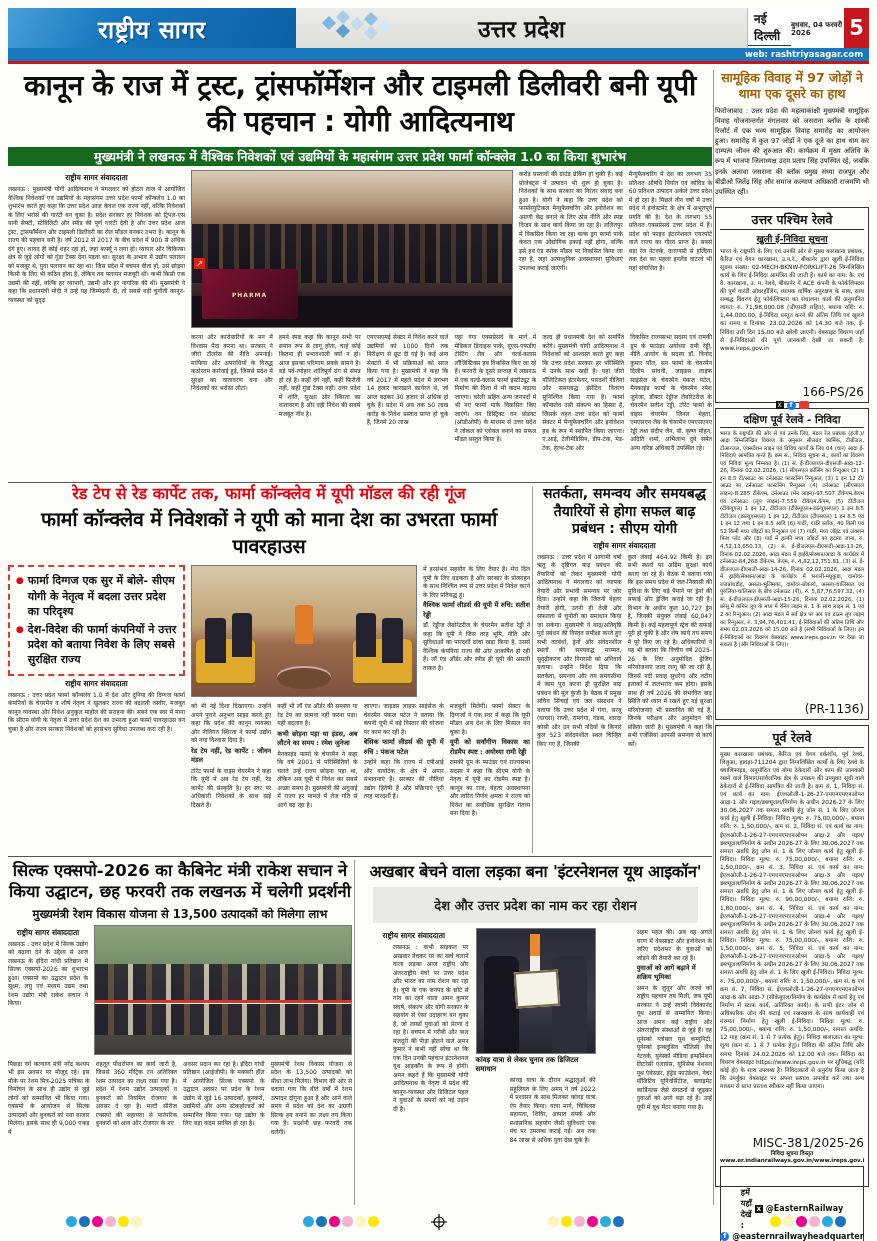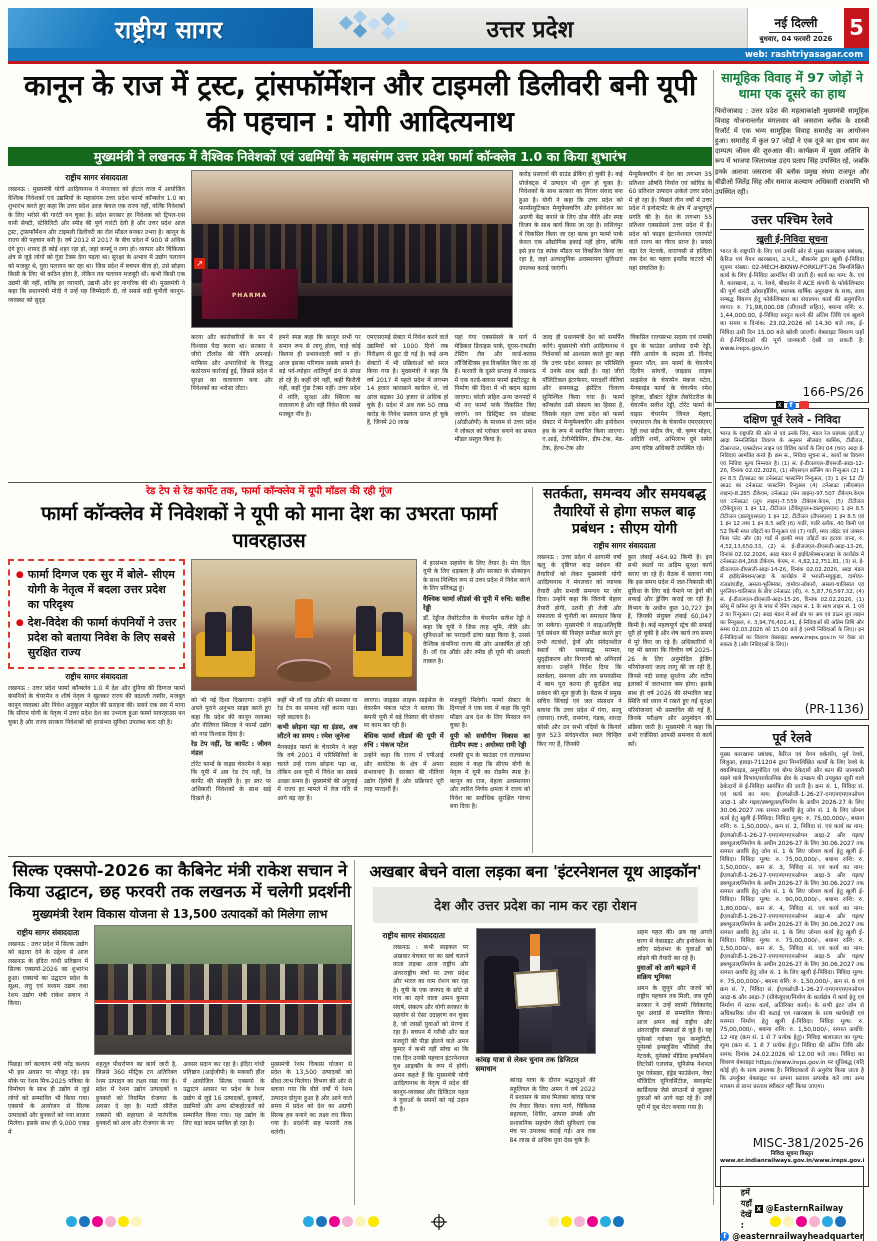--- a/index.html
+++ b/index.html
@@ -3,29 +3,29 @@
 <meta charset="utf-8">
 <style>
   html,body{margin:0;padding:0;background:#d8d8d8;}
   .page{position:relative;width:877px;height:1241px;margin:0 auto;background:#fdfdfa;
         font-family:"DejaVu Sans","Liberation Sans",sans-serif;color:#111;overflow:hidden;}
   .abs{position:absolute;}
 
   
   .mast{left:8px;top:8px;width:861px;height:40px;display:flex;}
   .mast-blue{width:288px;background:linear-gradient(115deg,#4aa0d8 0%,#1878be 35%,#0d5fa4 100%);
-             display:flex;align-items:center;justify-content:center;position:relative;padding-left:17px;}
+             display:flex;align-items:center;justify-content:center;position:relative;}
   .mast-blue:after{content:"";position:absolute;right:-14px;top:0;border-top:40px solid transparent;
              border-left:14px solid #0d5fa4;}
   .paper-name{color:#fff;font-size:24px;font-weight:800;letter-spacing:.5px;text-shadow:1px 1px 1px #053b66;}
   .mast-mid{flex:1;background:linear-gradient(180deg,#ececea,#dededb);display:flex;align-items:center;position:relative;}
   .diamonds{position:absolute;left:28px;top:4px;width:80px;height:32px;}
   .dm{position:absolute;width:10px;height:10px;transform:rotate(45deg);}
   .edition{width:100%;text-align:center;font-size:23px;font-weight:800;color:#141414;}
-  .mast-date{width:96px;background:#fff;border-left:1px solid #bbb;display:flex;flex-direction:column;
+  .mast-date{width:96px;background:#fff;border-left:1px solid #bbb;display:flex;
              align-items:center;justify-content:center;}
   .city{font-size:12px;font-weight:800;border-bottom:1px solid #333;padding:0 6px 1px;}
   .dateline{font-size:7px;font-weight:700;color:#222;margin-top:1px;}
   .mast-page{width:25px;background:#c4161c;color:#fff;display:flex;align-items:center;justify-content:center;
              font-size:21px;font-weight:800;}
   .webstrip{left:8px;top:48px;width:861px;height:13px;background:#1878be;color:#fff;
             font-size:8.5px;font-weight:700;text-align:right;padding-right:6px;box-sizing:border-box;line-height:13px;}
   .redrule{left:8px;top:61px;width:861px;height:3px;background:#c4161c;}
 
   
@@ -68,21 +68,21 @@
   .p3-crowd{top:30%;height:55%;background:repeating-linear-gradient(90deg,#1d1b26 0 13px,#5d4a3a 13px 19px,#26222c 19px 33px,#cfc4b2 33px 38px);opacity:.85;}
   .p3-ribbon{top:58%;height:3px;background:#d32;box-shadow:0 1px 0 #fff;}
   .photo4{width:120px;height:126px;background:linear-gradient(180deg,#2b2c38 0%,#3a3b47 60%,#23242e 100%);margin:0 auto;}
   .p4-flag{position:absolute;left:45%;top:4%;width:9%;height:55%;background:linear-gradient(180deg,#e78a2e 33%,#f2efe8 33% 66%,#2f7a3a 66%);}
   .p4-fig1,.p4-fig2{position:absolute;bottom:0;width:30%;height:78%;background:#17161f;border-radius:8px 8px 0 0;}
   .p4-fig1{left:6%;}.p4-fig2{right:6%;background:#2e2d3a;}
   .p4-cert{position:absolute;left:33%;top:34%;width:34%;height:26%;background:#f5f2e8;border:2px solid #7a6a4a;transform:rotate(-4deg);}
 
   
   .mid-left{left:8px;top:485px;width:522px;}
-  .kicker-red{font-size:10px;font-weight:800;color:#e30613;text-align:center;line-height:1.15;}
+  .kicker-red{font-size:16px;font-weight:800;color:#e30613;text-align:center;line-height:1.15;}
   .mid-headline{font-size:19.5px;font-weight:800;text-align:center;letter-spacing:-.2px;margin-top:2px;color:#0c0c0c;}
   .mid-content{display:flex;gap:6px;margin-top:6px;}
   .mid-colA{width:177px;flex:none;}
   .bullet-box{border:2px dashed #e03a2f;padding:4px 6px;font-size:11px;font-weight:700;line-height:1.4;}
   .bullet-item{display:flex;gap:4px;margin:2px 0;}
   .bdot{color:#e30613;font-size:9px;line-height:15px;}
   .mid-colA .t{height:148px;margin-top:2px;}
   .mid-rightpart{flex:1;display:flex;flex-direction:column;gap:5px;}
   .mid-row1{display:flex;gap:6px;}
   .mid-row1 .t{flex:1;height:132px;}
@@ -108,21 +108,21 @@
   .bot-mid{left:359px;top:860px;width:353px;}
   .bm-headline{font-size:16px;font-weight:800;text-align:center;letter-spacing:-.2px;color:#0c0c0c;}
   .bm-deck{background:#e9e9e5;font-size:13px;font-weight:700;text-align:center;margin:5px 14px 0;padding:9px 0;color:#222;}
   .bm-cols{display:flex;gap:7px;margin-top:5px;height:278px;}
   .bm-col{flex:1;}
   .bm-col .t{height:100%;margin-left:34px;}
   .bm-caption{font-size:7px;font-weight:800;line-height:1.3;margin:2px 0;}
 
   
   .sidebar{left:715px;top:70px;width:154px;}
-  .side-headline{font-size:12.5px;font-weight:800;line-height:1.3;text-align:center;color:#15803d;}
+  .side-headline{font-size:12.5px;font-weight:800;line-height:1.3;text-align:center;color:#a16207;}
   .side-body{font-size:6.8px;line-height:1.5;text-align:justify;margin-top:3px;height:96px;overflow:hidden;}
   .notice{border:1px solid #333;margin-top:5px;padding:3px 4px;box-sizing:border-box;background:#fefefc;}
   .n-title{font-size:12.5px;font-weight:800;text-align:center;border-bottom:1px solid #333;padding-bottom:1px;}
   .n-sub{font-size:9px;font-weight:800;text-align:center;text-decoration:underline;margin:2px 0;}
   .n-body{font-size:5.8px;line-height:1.4;text-align:justify;overflow:hidden;}
   .n-ref{font-size:12px;font-weight:400;text-align:right;}
   .n-social{display:flex;align-items:center;gap:3px;justify-content:center;margin-top:2px;}
   .icon-sq{width:8px;height:8px;background:#111;color:#fff;font-size:6px;line-height:8px;text-align:center;flex:none;}
   .icon-fb{width:9px;height:9px;border-radius:50%;background:#1877f2;color:#fff;font-size:7px;line-height:9px;
            text-align:center;font-weight:700;flex:none;}

